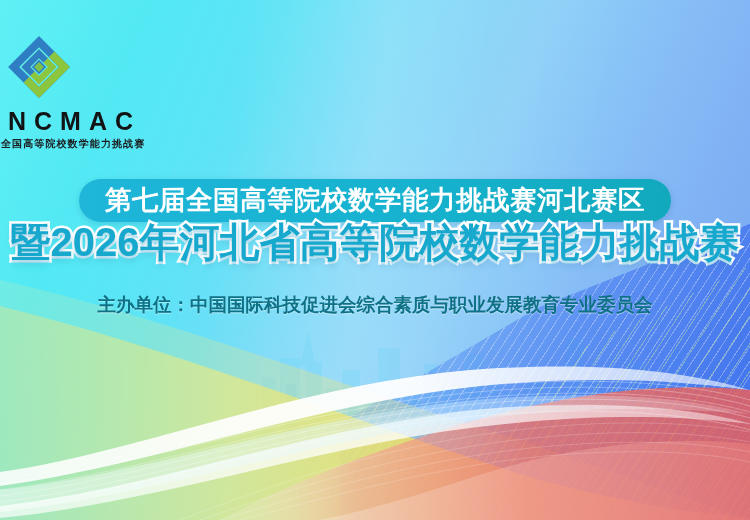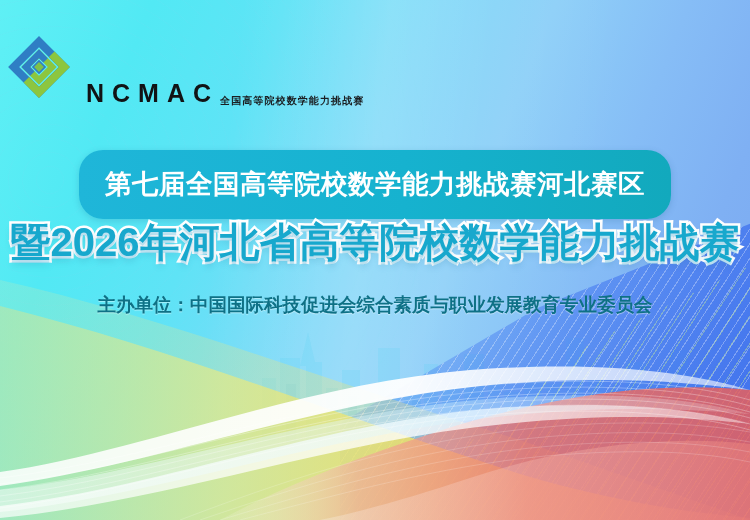--- a/index.html
+++ b/index.html
@@ -123,21 +123,22 @@
   }
 
   
 
   .logo-block {
     position: absolute;
     left: 0;
     right: 0;
     top: 28px;
     display: flex;
-    align-items: flex-end;
+    flex-direction: column;
+    align-items: flex-start;
   }
 
   .logo-mark {
     width: 78px;
     height: 78px;
     display: block;
   }
 
   .logo-word {
     margin-top: 3px;
@@ -159,23 +160,23 @@
     line-height: 1;
     text-indent: 1px;
   }
 
   
 
   .title-pill {
     position: absolute;
     left: 50%;
     transform: translateX(-50%);
-    top: 150px;
+    top: 179px;
     height: 43px;
-    padding: 13px 26px;
+    padding: 0 26px;
     display: flex;
     align-items: center;
     justify-content: center;
     border-radius: 24px;
     background: linear-gradient(90deg, #1fb6d9 0%, #16b2cf 55%, #12a9bd 100%);
     box-shadow: 0 2px 7px rgba(10,80,120,0.18);
   }
   .title-pill .txt {
     font-size: 26.5px;
     font-weight: 700;

